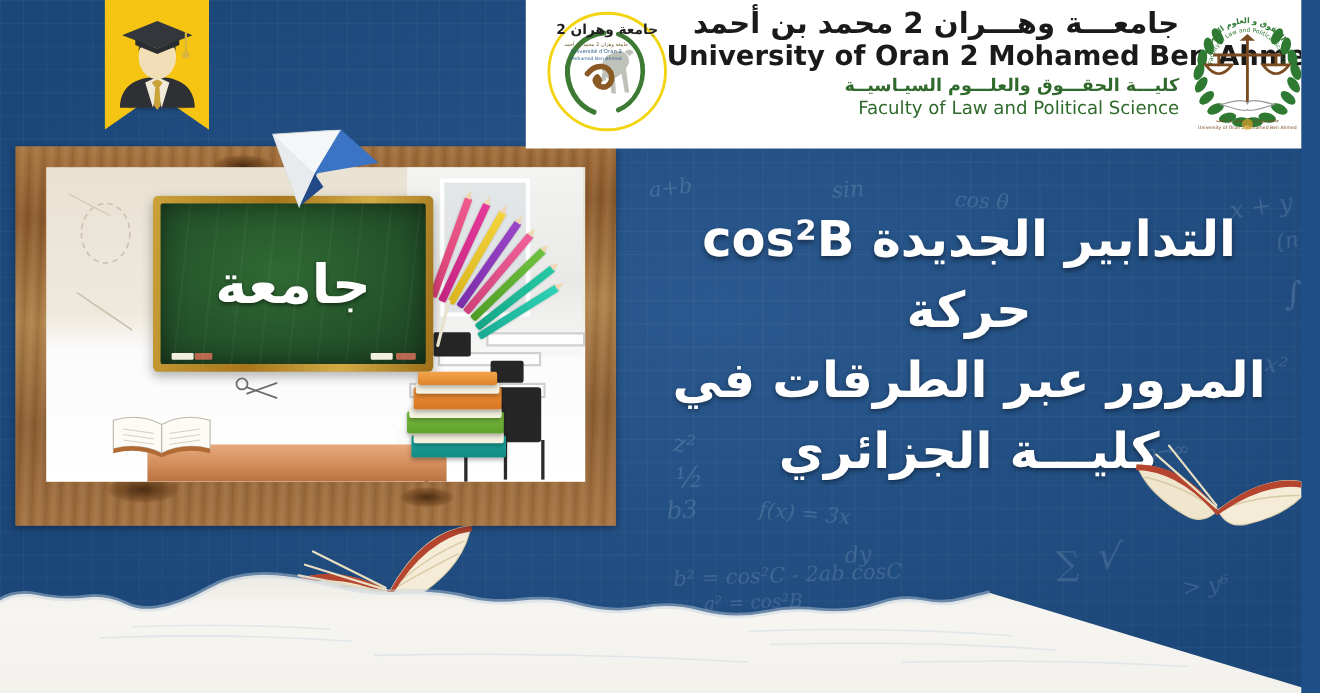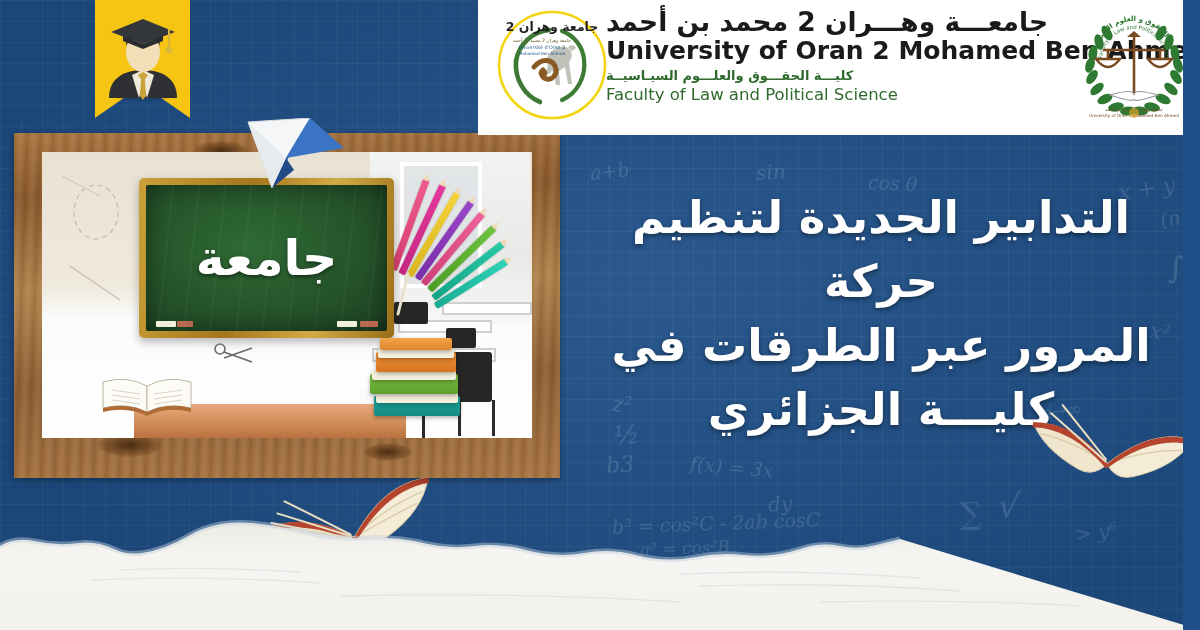--- a/index.html
+++ b/index.html
@@ -41,33 +41,33 @@
     display:flex;align-items:center;
   }
   .hdr-logo-left{
     position:absolute;left:18px;top:9px;width:112px;height:112px;
   }
   .hdr-logo-right{
     position:absolute;right:6px;top:3px;width:120px;height:124px;
   }
   .hdr-text{
     position:absolute;left:128px;right:128px;top:6px;
-    text-align:left;
+    text-align:right;
   }
   .hdr-ar-1{
     font-size:26.5px;font-weight:bold;color:#1a1a1a;
     direction:rtl;letter-spacing:.5px;line-height:1.22;
     white-space:nowrap;
   }
   .hdr-en-1{
     font-size:25px;font-weight:bold;color:#1a1a1a;
     line-height:1.12;white-space:nowrap;margin-top:-1px;
   }
   .hdr-ar-2{
-    font-size:13px;font-weight:bold;color:#2f6a2c;
+    font-size:16px;font-weight:bold;color:#2f6a2c;
     direction:rtl;line-height:1.3;white-space:nowrap;margin-top:3px;
   }
   .hdr-en-2{
     font-size:16.5px;font-weight:normal;color:#2f6a2c;
     line-height:1.18;white-space:nowrap;
   }
 
   
   .ribbon{
     position:absolute;left:95px;top:0;width:95px;height:118px;z-index:45;
@@ -408,21 +408,21 @@
     <svg viewBox="0 0 118 78" width="118" height="78">
       <path d="M16 4 L78 0 L40 70 Z" fill="#f4f6f7" stroke="#d4d9dc" stroke-width="1"></path>
       <path d="M78 0 L40 70 L54 40 Z" fill="#2f5fa8"></path>
       <path d="M78 0 L54 40 L112 30 Z" fill="#3b74c4"></path>
       <path d="M40 70 L54 40 L62 52 Z" fill="#234a86"></path>
       <path d="M16 4 L54 40 L40 70 Z" fill="#e6eaec" opacity=".9"></path>
     </svg>
   </div>
 
   <div class="headline">
-    <div>التدابير الجديدة لتنظيم حركة</div>
+    <div>التدابير الجديدة cos²B حركة</div>
     <div>المرور عبر الطرقات في</div>
     <div>كليـــة الجزائري</div>
   </div>
 
   <div class="flybook" style="left:255px;top:468px;width:190px;height:104px;">
     <svg viewBox="0 0 190 104" width="190" height="104">
       <g transform="rotate(-14 95 52)">
         <path d="M95 70 q-42 -36 -86 -30 q16 26 56 40 q18 6 30 -10 z" fill="#efe6cd" stroke="#ddd0ae" stroke-width="1"></path>
         <path d="M95 70 q42 -46 86 -40 q-14 32 -56 48 q-18 7 -30 -8 z" fill="#f4ecd6" stroke="#ddd0ae" stroke-width="1"></path>
         <g stroke="#d8caa6" stroke-width="1.3" fill="none">

